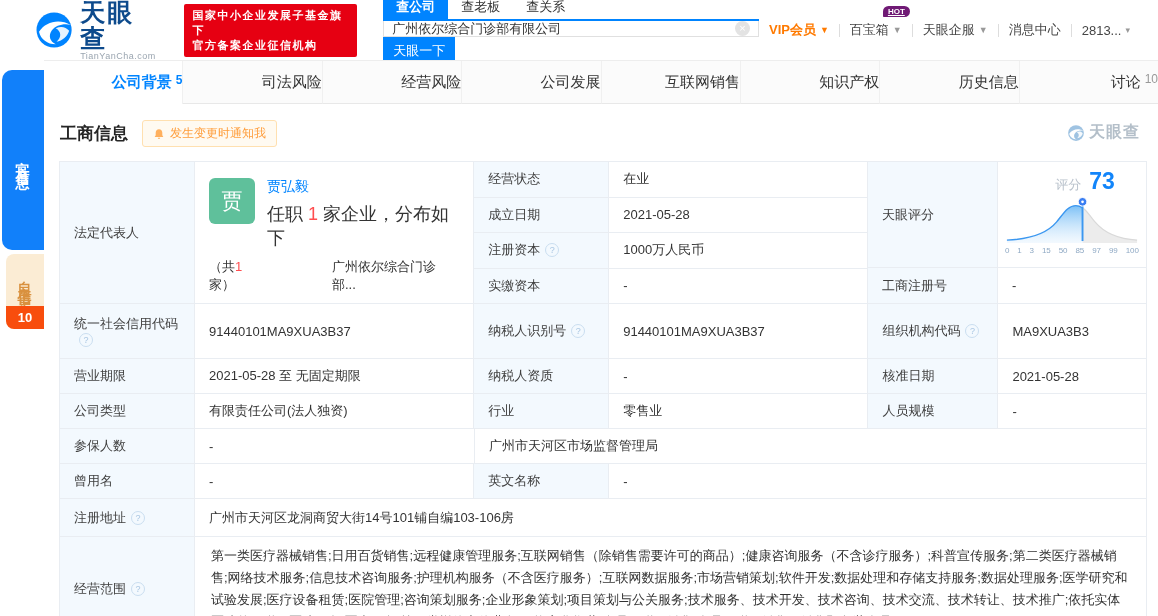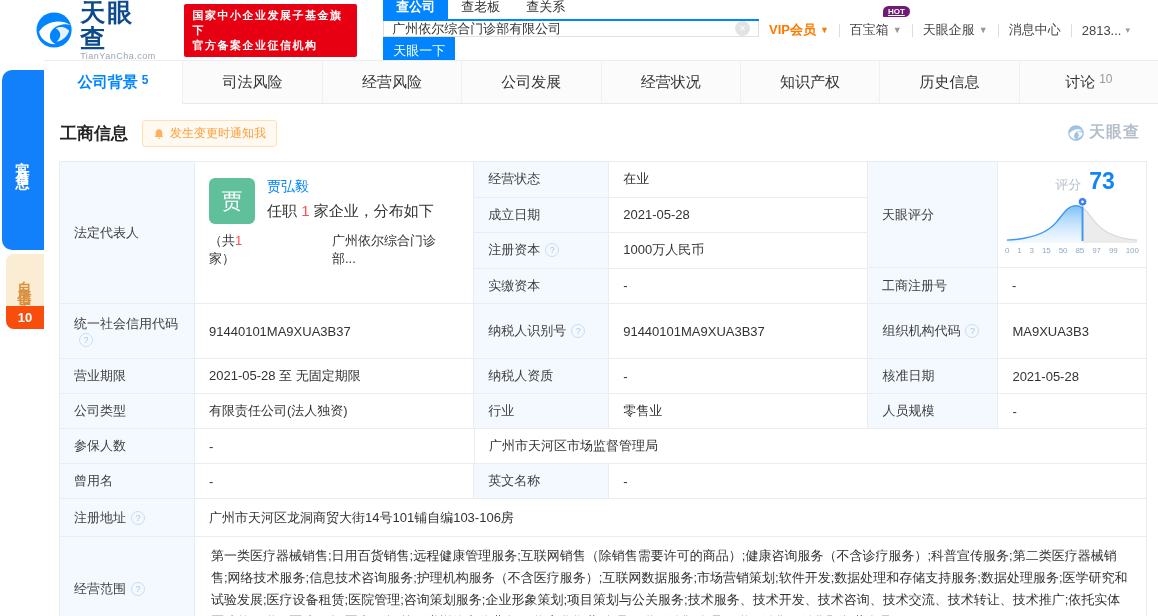--- a/index.html
+++ b/index.html
@@ -34,21 +34,21 @@
   
   .side-tab { position:absolute; left:2px; width:42px; z-index:5; display:flex; flex-direction:column; align-items:center; border-radius:10px 0 0 10px; cursor:pointer; }
   .side-tab .vtxt { writing-mode:vertical-lr; text-orientation:upright; font-weight:bold; font-size:14px; letter-spacing:5px; padding:16px 0; }
   .side-official { top:70px; height:180px; background:#1180fa; color:#fff; justify-content:center; }
   .side-self { top:254px; background:#fbecd4; color:#d9913f; border-radius:8px 0 0 8px; left:6px; width:38px; }
   .side-self .badge { width:100%; background:#f84d0d; color:#fff; font-weight:bold; font-size:13px; text-align:center; padding:4px 0; border-radius:0 0 0 8px; }
 
   
   .main { margin-left:44px; height:556px; position:relative; background:#fff; }
   .tabbar { display:flex; height:44px; border-top:1px solid #ededed; }
-  .tab { flex:1; display:flex; align-items:center; justify-content:center; background:#fbfbfb; border-right:1px solid #f0f0f0; border-bottom:1px solid #e8e8e8; font-size:15px; color:#333; cursor:pointer; gap:4px; }
+  .tab { flex:1; display:flex; align-items:center; justify-content:flex-end; background:#fbfbfb; border-right:1px solid #f0f0f0; border-bottom:1px solid #e8e8e8; font-size:15px; color:#333; cursor:pointer; gap:4px; }
   .tab:last-child { border-right:none; }
   .tab .cnt { font-size:12px; color:#999; margin-top:-6px; }
   .tab.active { background:#fff; border-bottom:none; color:#0084ff; font-weight:bold; }
   .tab.active .cnt { color:#0084ff; }
 
   
   .sec-head { display:flex; align-items:center; padding:16px 16px 10px 16px; position:relative; }
   .sec-title { font-size:17px; font-weight:bold; color:#252525; }
   .notify-btn { margin-left:14px; display:flex; align-items:center; gap:5px; border:1px solid #ffe0b0; background:#fffaf1; color:#ff9d3b; font-size:12px; padding:4px 10px; border-radius:3px; cursor:pointer; }
   .watermark { position:absolute; right:18px; top:18px; display:flex; align-items:center; gap:4px; opacity:.85; }
@@ -68,21 +68,21 @@
   .help { display:inline-block; width:14px; height:14px; border:1px solid #cadef0; border-radius:50%; color:#a9c6e2; font-size:9px; line-height:13px; text-align:center; margin-left:5px; flex-shrink:0; cursor:pointer; }
   .sub { display:flex; flex-direction:column; }
   .subrow { display:flex; border-bottom:1px solid #e9edf2; flex:1; }
   .subrow:last-child { border-bottom:none; }
 
   
   .rep-cell { width:280px; border-right:1px solid #e9edf2; padding:16px 14px; }
   .rep-top { display:flex; gap:12px; }
   .avatar { width:46px; height:46px; border-radius:6px; background:#5fc09b; color:#fff; font-size:21px; display:flex; align-items:center; justify-content:center; flex-shrink:0; }
   .rep-name { color:#0084ff; font-size:14px; cursor:pointer; margin-bottom:6px; }
-  .rep-line { color:#333; font-size:15px; }
+  .rep-line { color:#333; font-size:18px; }
   .red { color:#ff4d4f; }
   .rep-bottom { display:flex; margin-top:8px; font-size:13px; }
   .rep-company { margin-left:64px; color:#333; }
 
   
   .score-cell { width:148px; padding:6px 4px 0 4px; display:flex; flex-direction:column; align-items:center; }
   .score-head { display:flex; align-items:baseline; gap:8px; margin-left:26px; }
   .score-word { color:#b9c2cc; font-size:13px; }
   .score-num { color:#1285fa; font-size:23px; font-weight:bold; }
   .ticks { width:134px; display:flex; justify-content:space-between; font-size:8px; color:#8fa9c4; margin-top:1px; }
@@ -169,21 +169,21 @@
     <div class="tab">
       <span>司法风险</span>
     </div>
     <div class="tab">
       <span>经营风险</span>
     </div>
     <div class="tab">
       <span>公司发展</span>
     </div>
     <div class="tab">
-      <span>经营状况</span>
+      <span>互联网销售</span>
     </div>
     <div class="tab">
       <span>知识产权</span>
     </div>
     <div class="tab">
       <span>历史信息</span>
     </div>
     <div class="tab">
       <span>讨论</span>
         <span class="cnt">10</span>

